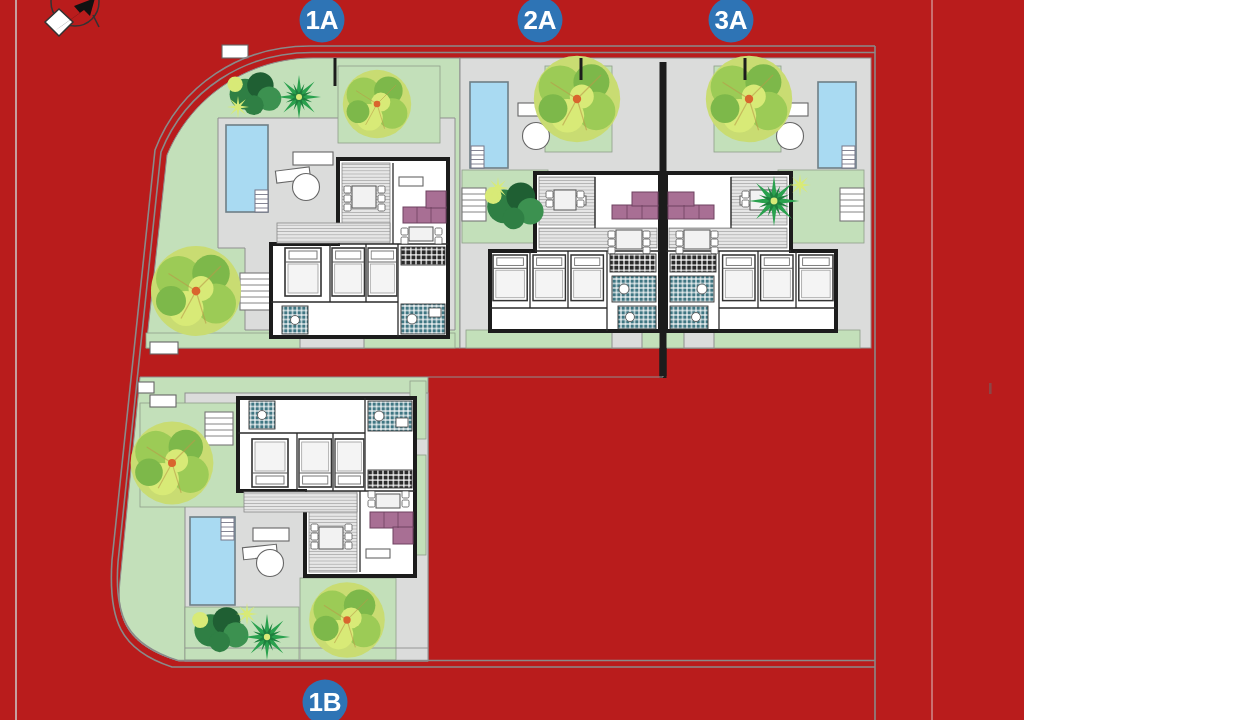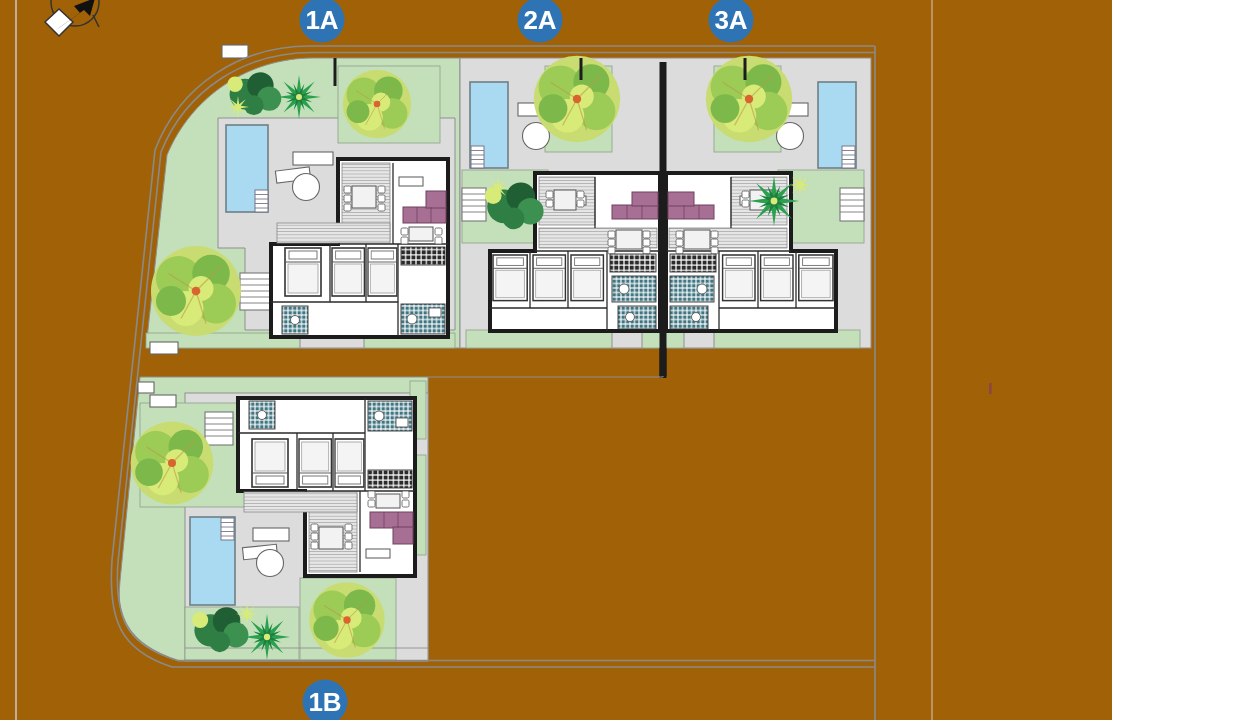--- a/index.html
+++ b/index.html
@@ -1,16 +1,16 @@
 <!DOCTYPE html>
 <html style="--badge_blue: #2e74b5; --badge_text: #ffffff; --garden_green: #c3e0ba; --paving_gray: #dbdcdb; --paving_stroke: #8f8f8f; --pool_blue: #a9daf2; --wall_black: #1c1c1c; --sofa_mauve: #a86f94; --bath_teal: #3f7682; --boundary_gray: #8a8a8a; --page_border: #cbcbcb; --faint_red: #dcc3c3; --marker_red: #8e4545; --tree_yellow: #c9dc72; --tree_mid: #9ccb56; --tree_olive: #7db84a; --tree_dark: #2f7f44; --tree_darker: #1f5f33; --tree_lime: #d8ea77; --tree_center: #d9652e;"><head>
 <meta charset="utf-8">
 <style>
   html,body{margin:0;padding:0;background:#fff;}
-  .stage{width:1112px;height:720px;position:relative;background:#a16207;overflow:hidden;
+  .stage{width:1024px;height:720px;position:relative;background:#b91c1c;overflow:hidden;
          font-family:"Liberation Sans", sans-serif;}
   svg{display:block;}
   .badge-circle{fill:var(--badge_blue,#2e74b5);}
   .badge-text{fill:var(--badge_text,#ffffff);font-weight:bold;font-size:26px;
               font-family:"Liberation Sans",sans-serif;text-anchor:middle;}
   .garden{fill:var(--garden_green,#c3e0ba);stroke:var(--paving_stroke,#8f8f8f);stroke-width:1;}
   .gardenpatch{fill:var(--garden_green,#c3e0ba);stroke:#8f9f8a;stroke-width:0.8;}
   .paving{fill:var(--paving_gray,#dbdcdb);stroke:var(--paving_stroke,#8f8f8f);stroke-width:1;}
   .pool{fill:var(--pool_blue,#a9daf2);stroke:#6f7f86;stroke-width:1.6;}
   .boundary{fill:none;stroke:var(--boundary_gray,#8a8a8a);stroke-width:1.6;}

